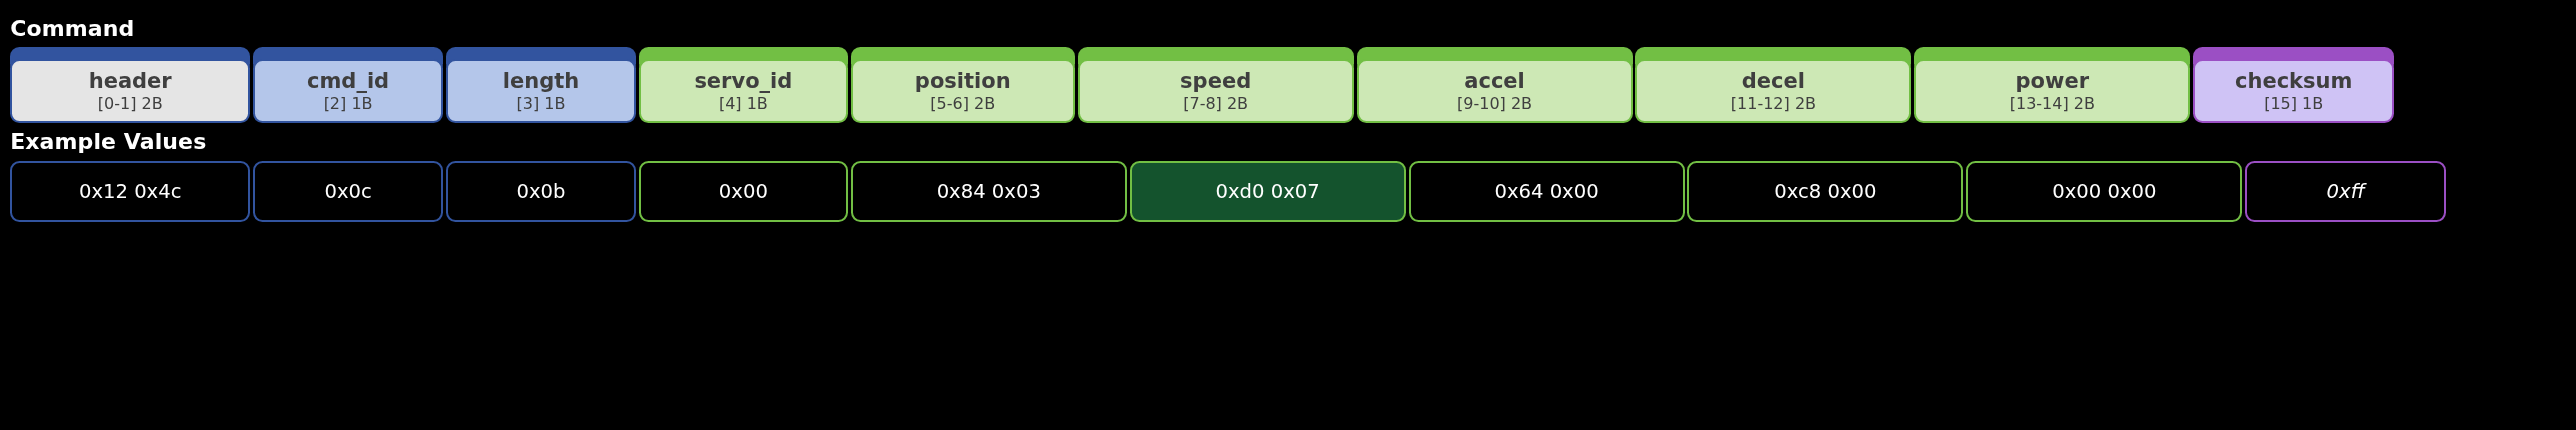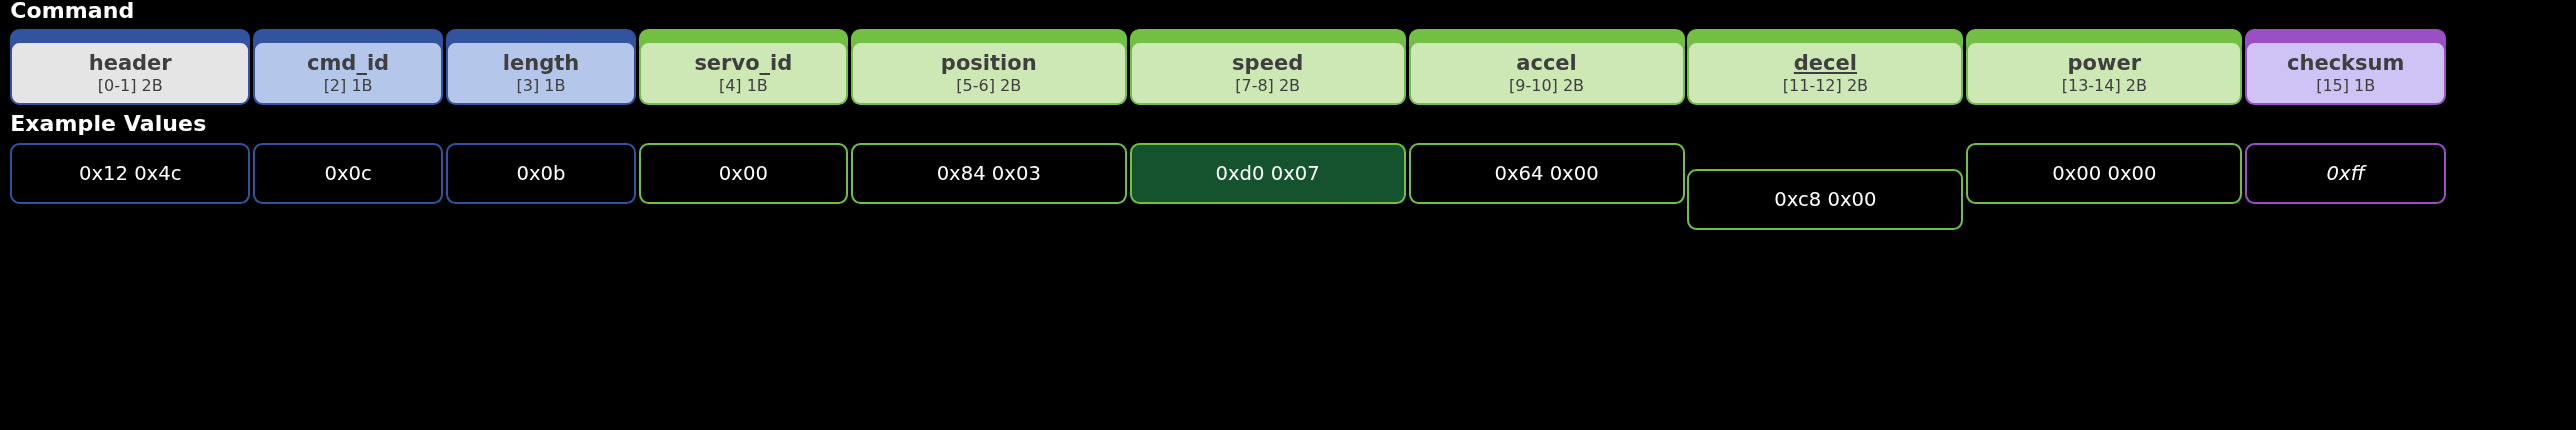--- a/index.html
+++ b/index.html
@@ -24,21 +24,21 @@
 
   .section-title {
     color: #ffffff;
     font-weight: bold;
     font-size: 22px;
     line-height: 22px;
     letter-spacing: 0.1px;
     font-family: "DejaVu Sans", sans-serif;
   }
 
-  #command-title { padding-top: 0; }
+  #command-title { padding-top: 18px; }
   #example-title { padding-top: 7.3px; }
 
   
   .field-row {
     display: flex;
     align-items: flex-end;
     gap: 2.9px;
     margin-top: 7.3px;
     height: 76px;
   }
@@ -149,21 +149,21 @@
           <div class="field-range" style="color: rgb(63, 63, 63);">[3] 1B</div>
         </div>
       </div>
       <div class="field" style="width: 209px;">
         <div class="field-cap" style="background: rgb(114, 191, 68);"></div>
         <div class="field-body" style="background: rgb(205, 232, 181); border-color: rgb(114, 191, 68);">
           <div class="field-name" style="color: rgb(63, 63, 63);">servo_id</div>
           <div class="field-range" style="color: rgb(63, 63, 63);">[4] 1B</div>
         </div>
       </div>
-      <div class="field" style="width: 276px;">
+      <div class="field" style="width: 224px;">
         <div class="field-cap" style="background: rgb(114, 191, 68);"></div>
         <div class="field-body" style="background: rgb(205, 232, 181); border-color: rgb(114, 191, 68);">
           <div class="field-name" style="color: rgb(63, 63, 63);">position</div>
           <div class="field-range" style="color: rgb(63, 63, 63);">[5-6] 2B</div>
         </div>
       </div>
       <div class="field" style="width: 276px;">
         <div class="field-cap" style="background: rgb(114, 191, 68);"></div>
         <div class="field-body" style="background: rgb(205, 232, 181); border-color: rgb(114, 191, 68);">
           <div class="field-name" style="color: rgb(63, 63, 63);">speed</div>
@@ -173,21 +173,21 @@
       <div class="field" style="width: 276px;">
         <div class="field-cap" style="background: rgb(114, 191, 68);"></div>
         <div class="field-body" style="background: rgb(205, 232, 181); border-color: rgb(114, 191, 68);">
           <div class="field-name" style="color: rgb(63, 63, 63);">accel</div>
           <div class="field-range" style="color: rgb(63, 63, 63);">[9-10] 2B</div>
         </div>
       </div>
       <div class="field" style="width: 276px;">
         <div class="field-cap" style="background: rgb(114, 191, 68);"></div>
         <div class="field-body" style="background: rgb(205, 232, 181); border-color: rgb(114, 191, 68);">
-          <div class="field-name" style="color: rgb(63, 63, 63); text-decoration: underline;">decel</div>
+          <div class="field-name" style="color: rgb(63, 63, 63);">decel</div>
           <div class="field-range" style="color: rgb(63, 63, 63);">[11-12] 2B</div>
         </div>
       </div>
       <div class="field" style="width: 276px;">
         <div class="field-cap" style="background: rgb(114, 191, 68);"></div>
         <div class="field-body" style="background: rgb(205, 232, 181); border-color: rgb(114, 191, 68);">
           <div class="field-name" style="color: rgb(63, 63, 63);">power</div>
           <div class="field-range" style="color: rgb(63, 63, 63);">[13-14] 2B</div>
         </div>
       </div>
@@ -217,21 +217,21 @@
       </div>
       <div class="value-box" style="width: 276px; border-color: rgb(114, 191, 68); background: rgb(0, 0, 0);">
         <div class="value-text" style="color: rgb(255, 255, 255);">0x84 0x03</div>
       </div>
       <div class="value-box" style="width: 276px; border-color: rgb(114, 191, 68); background: #14532d;">
         <div class="value-text" style="color: rgb(255, 255, 255);">0xd0 0x07</div>
       </div>
       <div class="value-box" style="width: 276px; border-color: rgb(114, 191, 68); background: rgb(0, 0, 0);">
         <div class="value-text" style="color: rgb(255, 255, 255);">0x64 0x00</div>
       </div>
-      <div class="value-box" style="width: 276px; border-color: rgb(114, 191, 68); background: rgb(0, 0, 0); margin-top: 26px;">
+      <div class="value-box" style="width: 276px; border-color: rgb(114, 191, 68); background: rgb(0, 0, 0);">
         <div class="value-text" style="color: rgb(255, 255, 255);">0xc8 0x00</div>
       </div>
       <div class="value-box" style="width: 276px; border-color: rgb(114, 191, 68); background: rgb(0, 0, 0);">
         <div class="value-text" style="color: rgb(255, 255, 255);">0x00 0x00</div>
       </div>
       <div class="value-box" style="width: 201px; border-color: rgb(155, 79, 196); background: rgb(0, 0, 0); font-style: italic;">
         <div class="value-text" style="color: rgb(255, 255, 255);">0xff</div>
       </div>
     </div>
 

